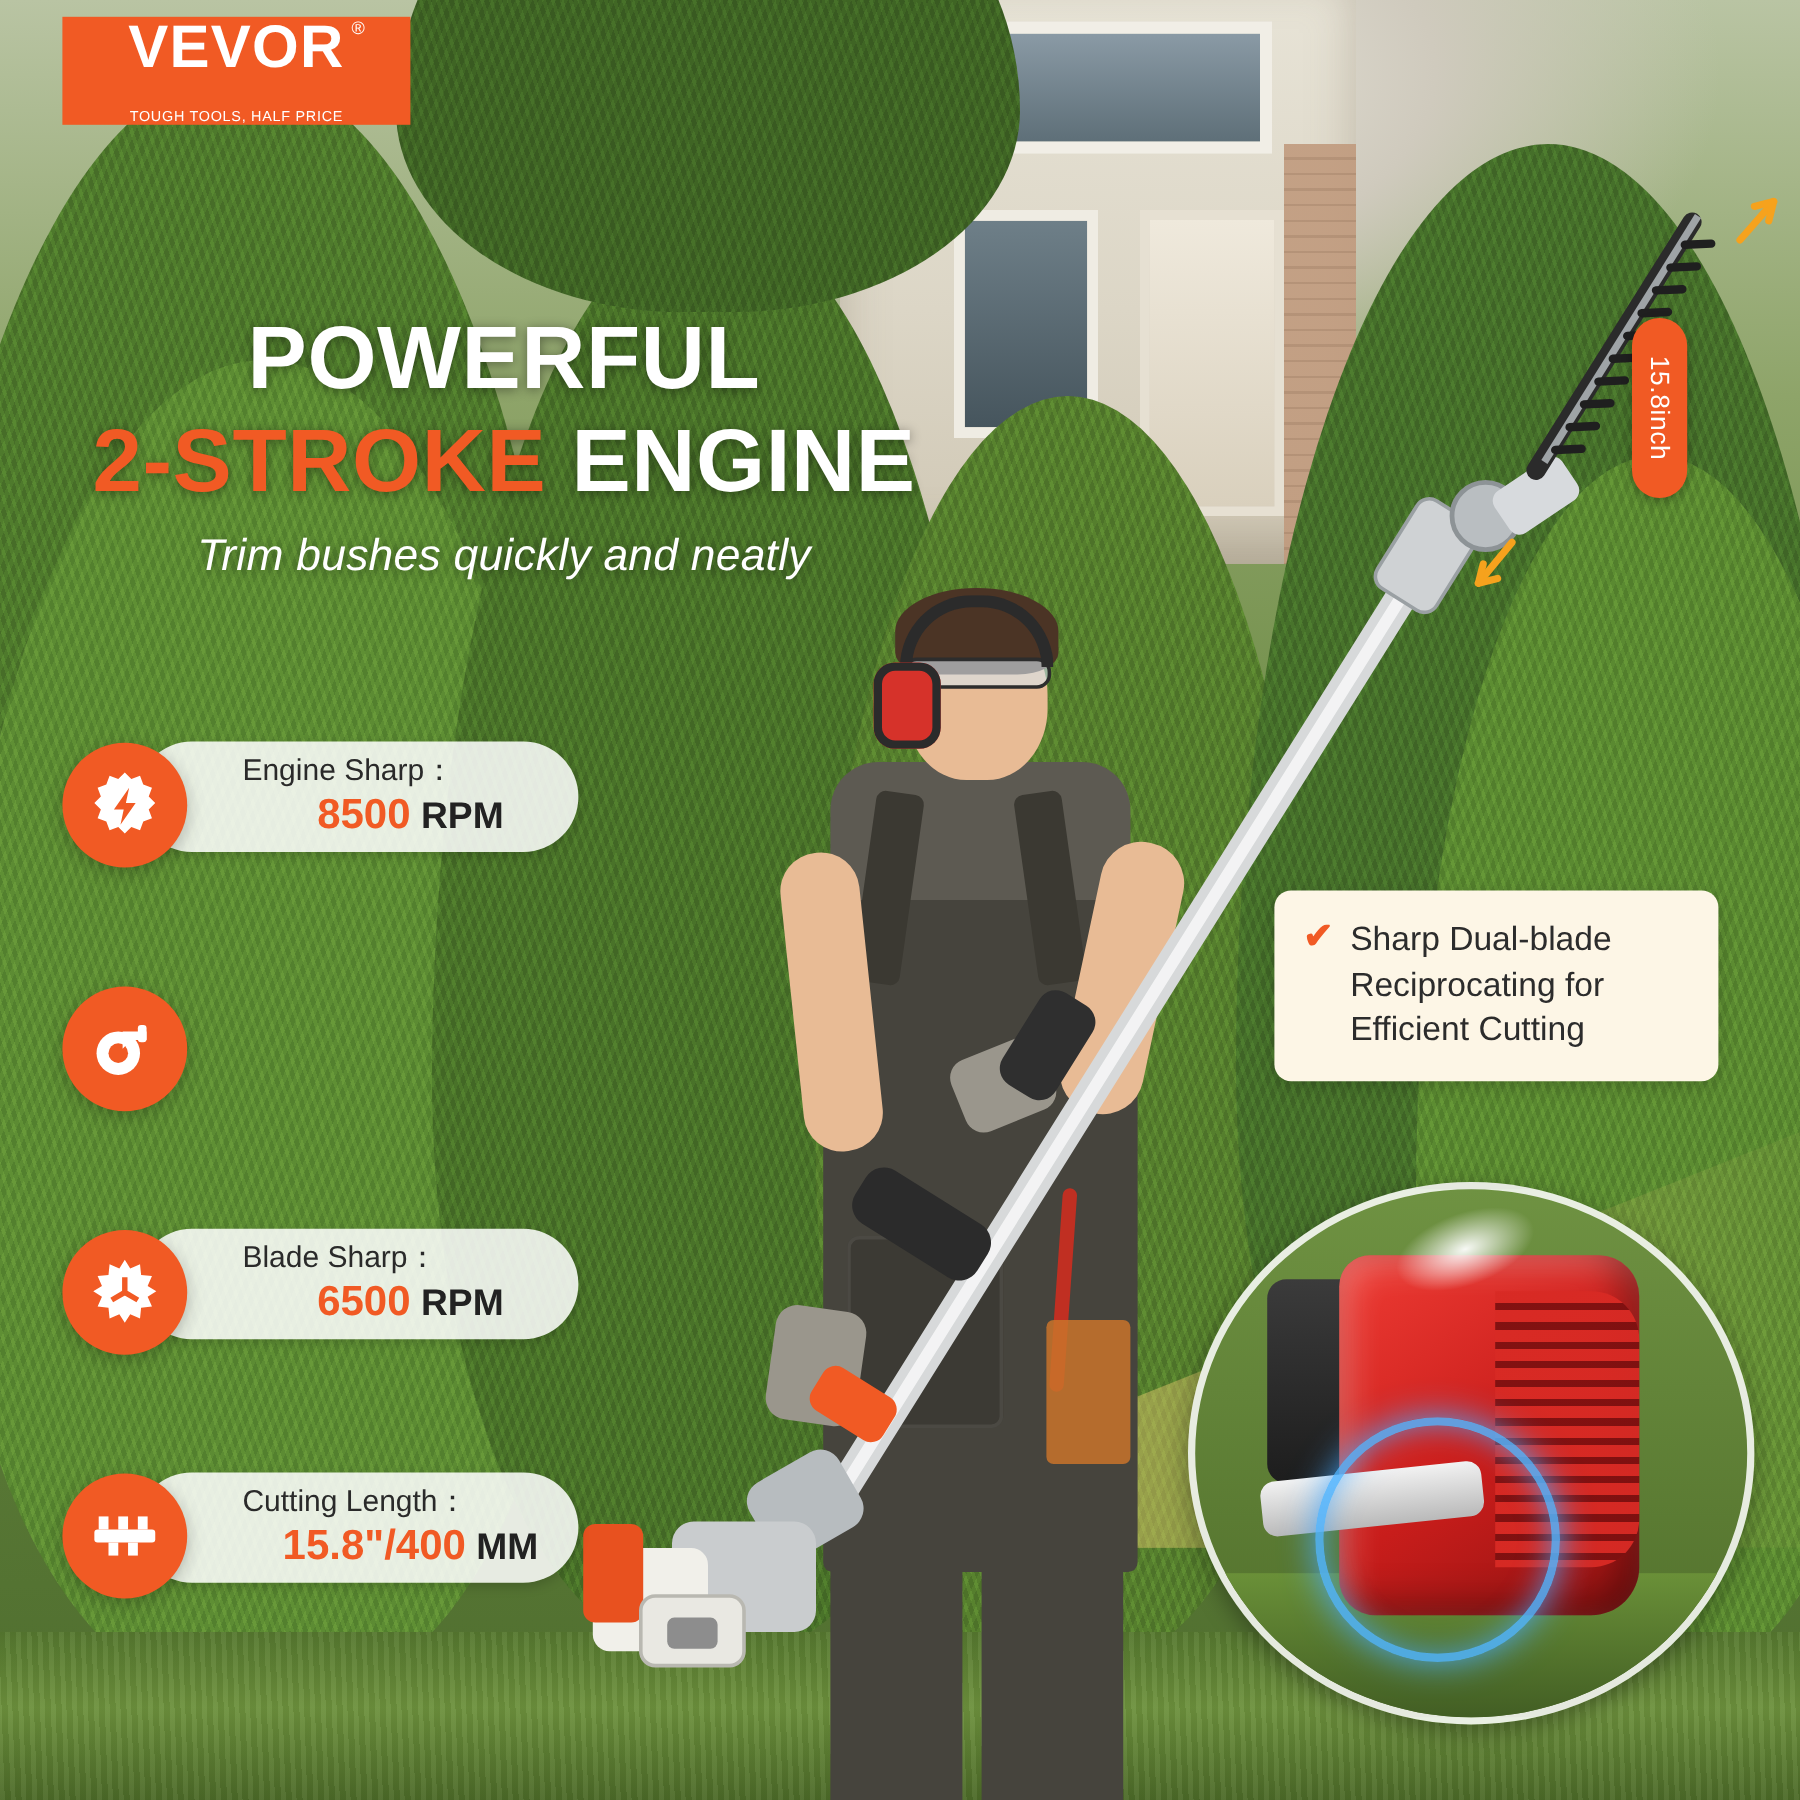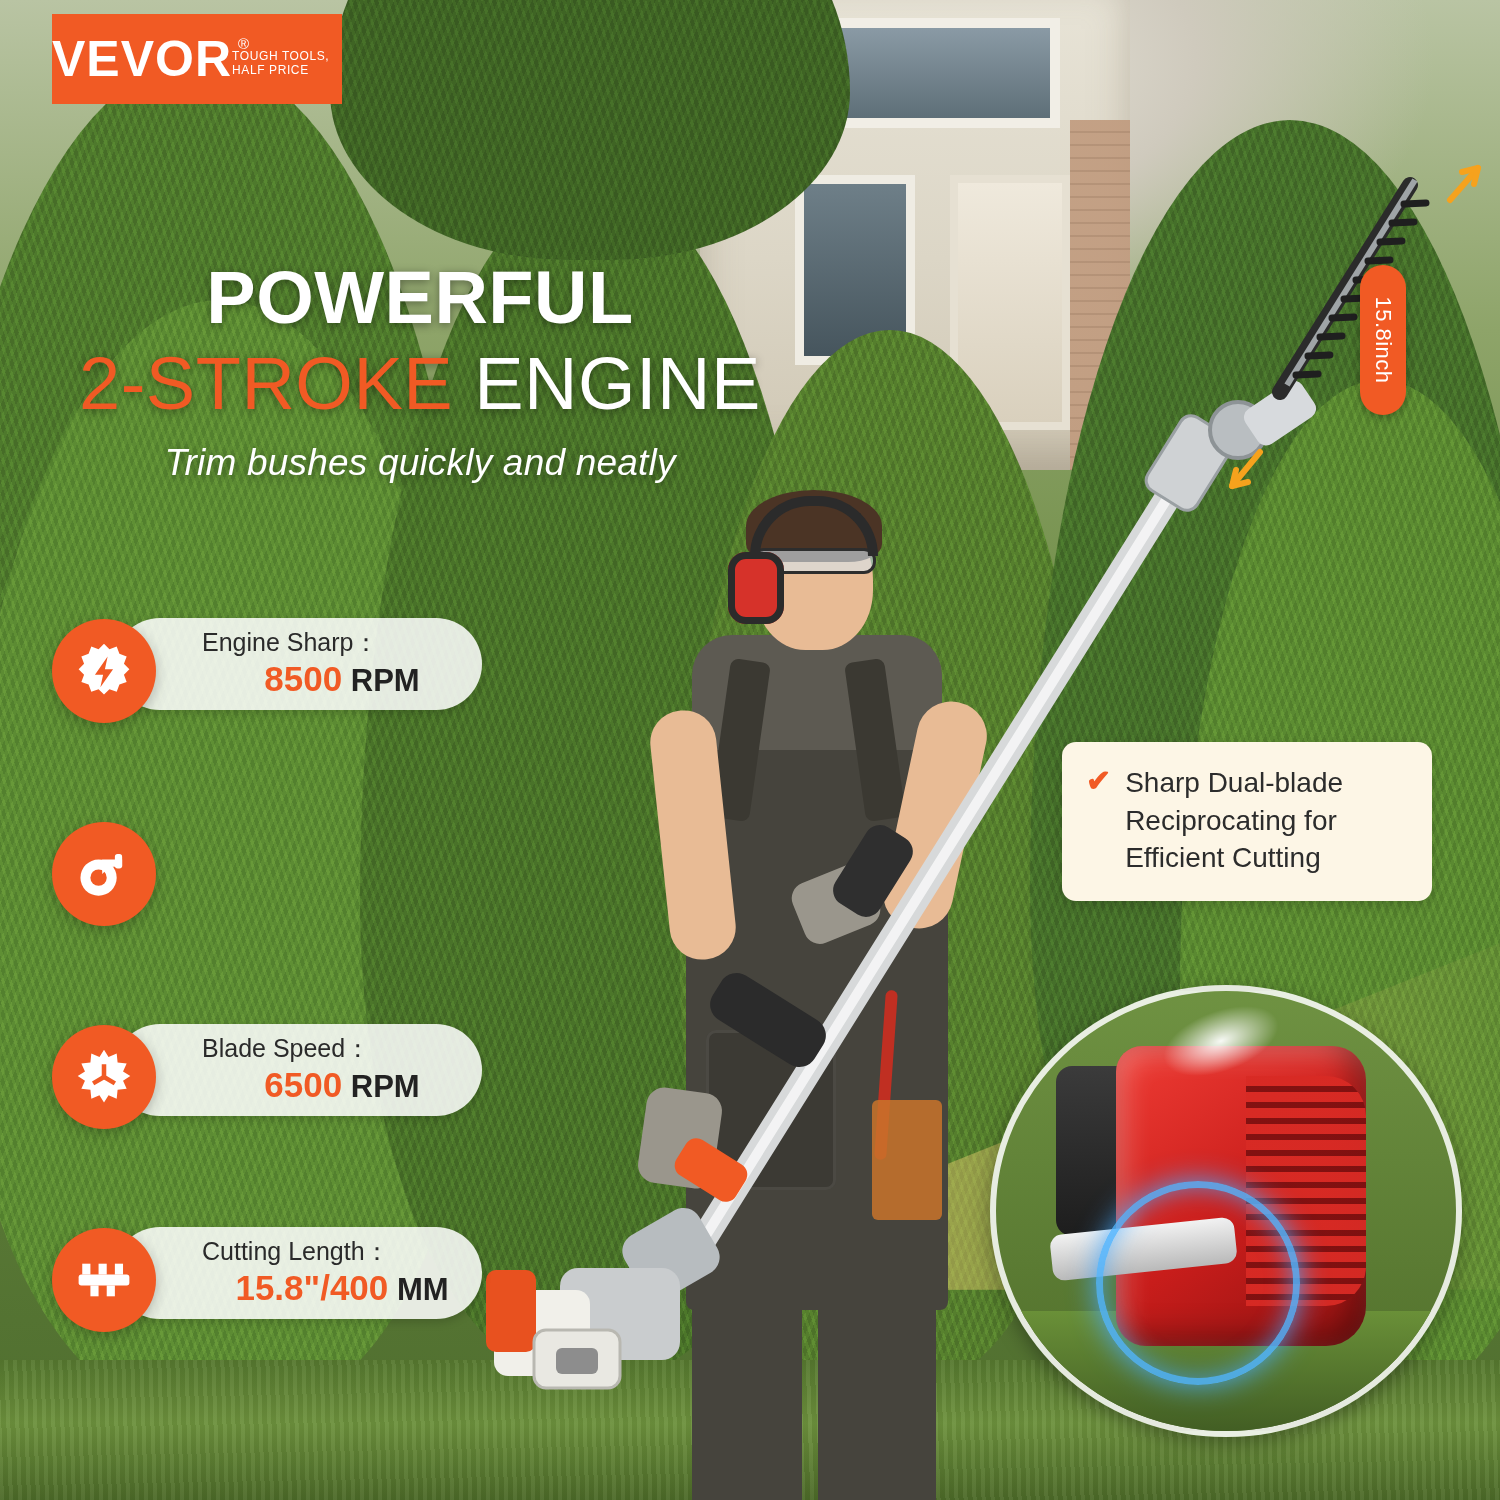--- a/index.html
+++ b/index.html
@@ -89,21 +89,21 @@
     pointer-events: none;
   }
 
   
   .logo {
     position: absolute;
     left: 52px; top: 14px;
     width: 290px; height: 90px;
     background: #f15a24;
     display: flex;
-    flex-direction: row;
+    flex-direction: column;
     align-items: center;
     justify-content: space-between;
     color: #fff;
   }
   .logo .wordmark {
     font-size: 50px;
     font-weight: bold;
     letter-spacing: 1px;
     line-height: 1;
     position: relative;
@@ -130,21 +130,21 @@
     text-align: center;
   }
   .headline .l1 {
     font-size: 74px;
     font-weight: bold;
     letter-spacing: .5px;
     line-height: 1.02;
   }
   .headline .l2 {
     font-size: 74px;
-    font-weight: normal;
+    font-weight: bold;
     letter-spacing: .5px;
     line-height: 1.12;
     margin-top: 8px;
   }
   .headline .l2 .accent { color: #f15a24; }
   .headline .sub {
     font-size: 37px;
     margin-top: 16px;
     font-weight: normal;
     letter-spacing: .2px;
@@ -470,21 +470,21 @@
           <circle cx="26" cy="36" r="20"></circle>
           <circle cx="26" cy="36" r="9" fill="#f15a24"></circle>
           <path d="M30 16h22v8H38l-8 8z"></path>
           <rect x="44" y="10" width="8" height="16" rx="3"></rect>
         </svg>
       </div>
     </div>
 
     <div class="spec">
       <div class="pill">
-        <div class="label">Blade Speed：</div>
+        <div class="label">Blade Sharp：</div>
         <div class="value">
           <span class="num">6500</span>
           <span>RPM</span>
         </div>
       </div>
       <div class="badge">
         <svg viewBox="0 0 64 64" fill="#fff">
           <path d="M32 2l5 8 9-4 1 10 10 1-4 9 8 5-8 5 4 9-10 1-1 10-9-4-5 8-5-8-9 4-1-10-10-1 4-9-8-5 8-5-4-9 10-1 1-10 9 4z"></path>
           <path d="M32 18v14l12 7" stroke="#f15a24" stroke-width="5" fill="none"></path>
           <path d="M32 32L20 39" stroke="#f15a24" stroke-width="5" fill="none"></path>

